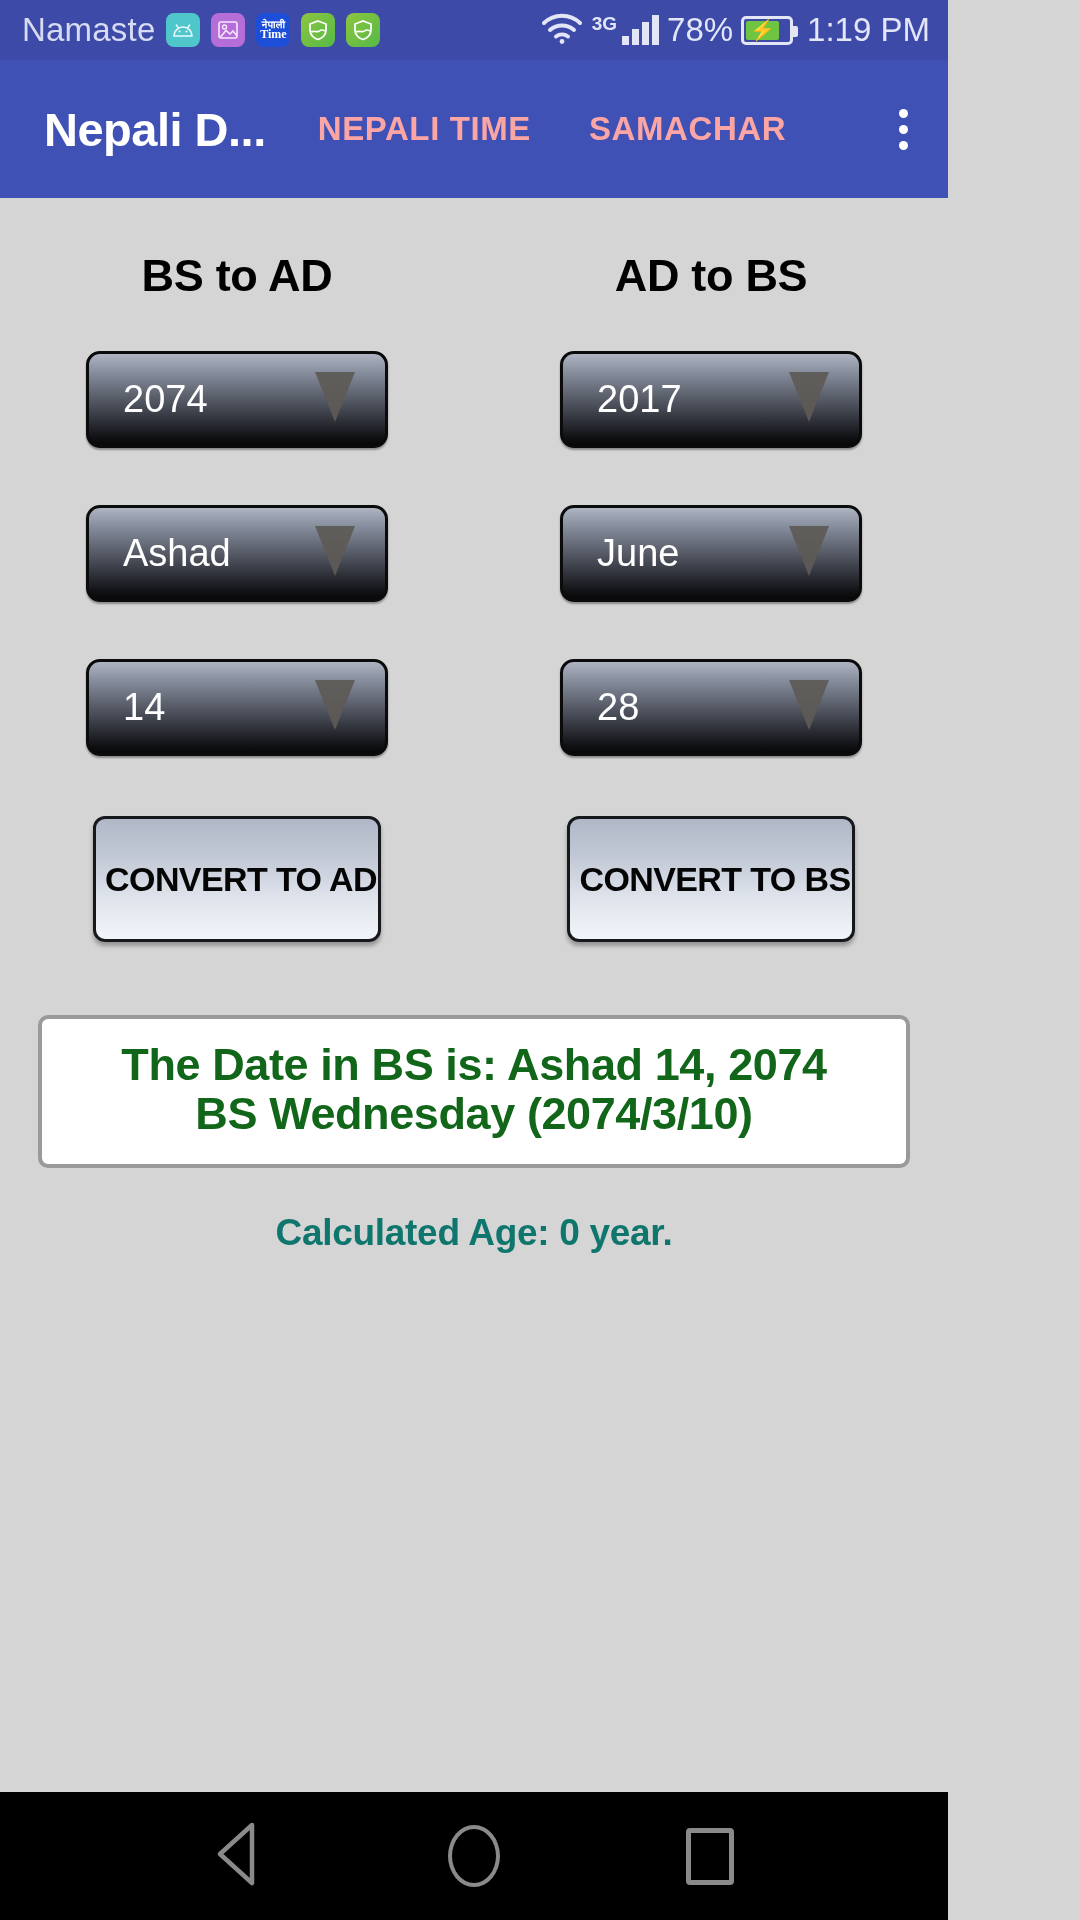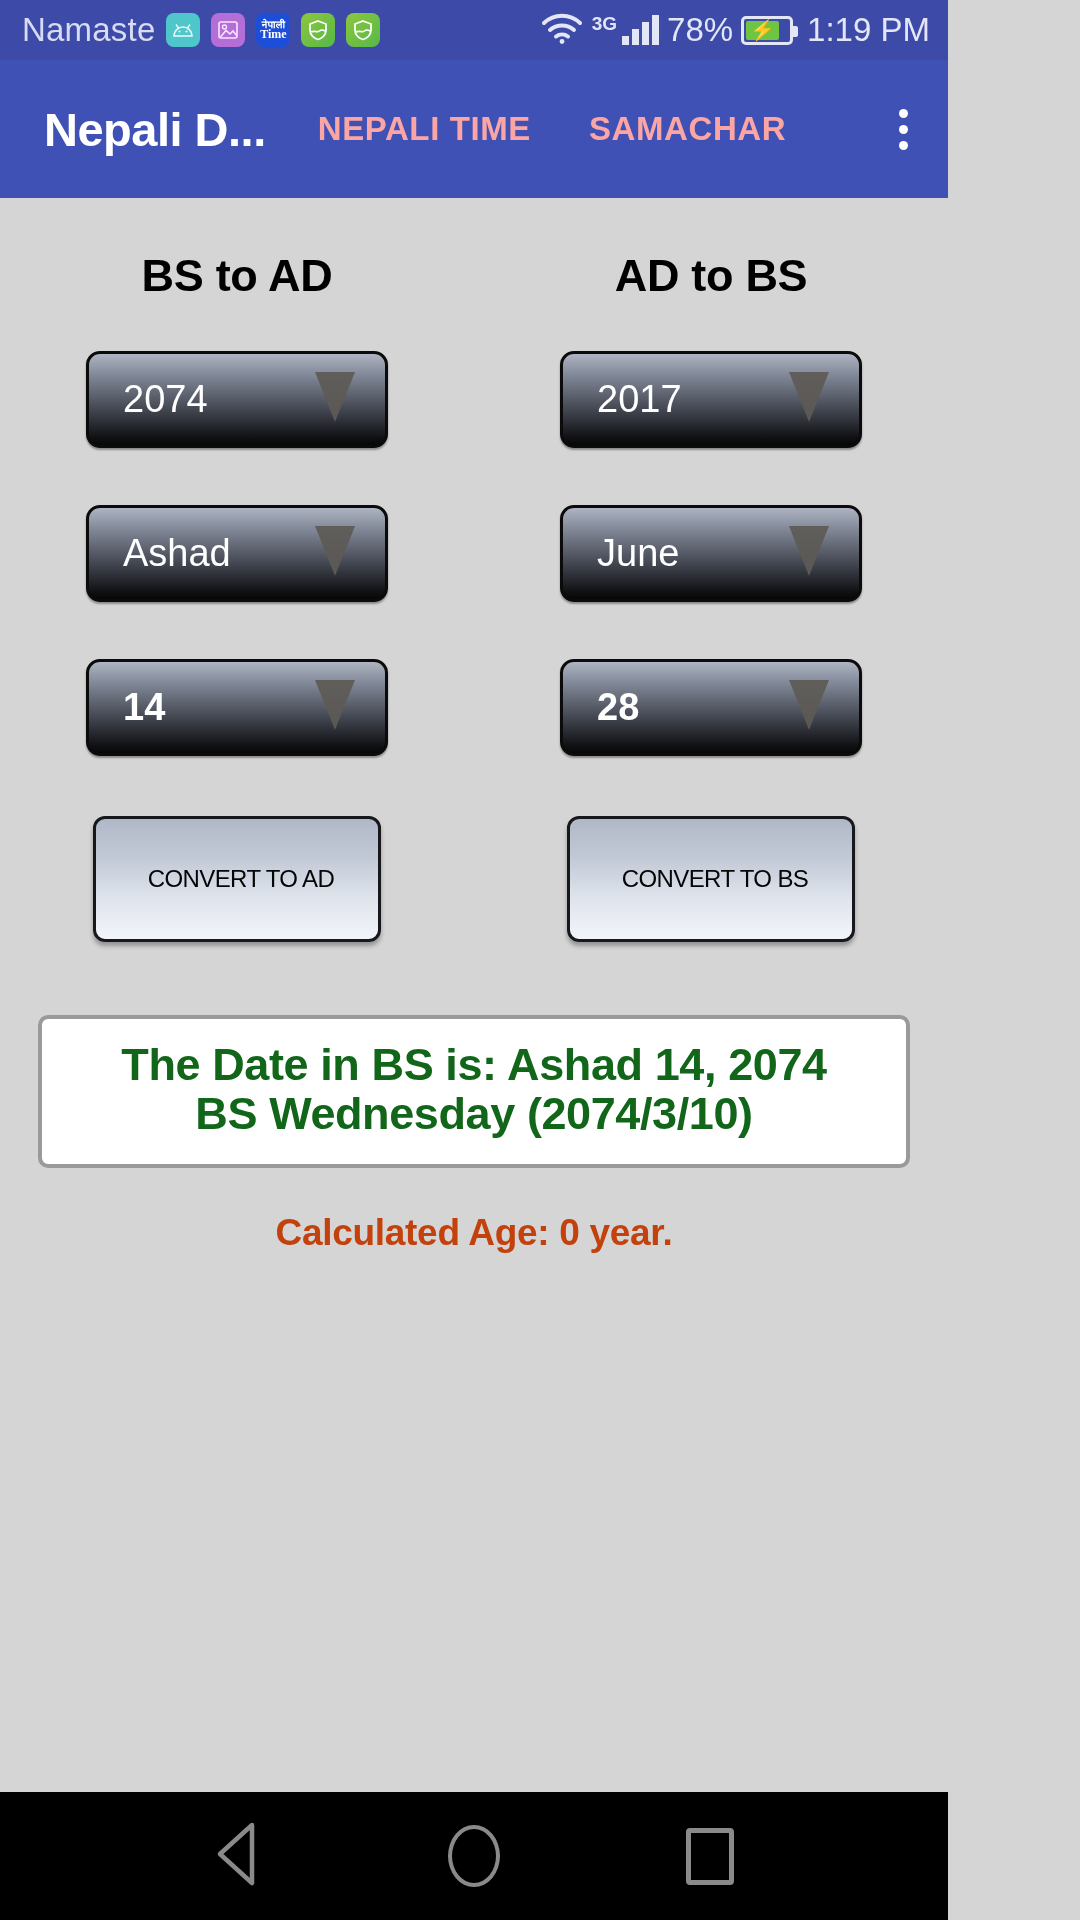--- a/index.html
+++ b/index.html
@@ -190,37 +190,37 @@
     right: 30px;
     top: 18px;
     width: 0; height: 0;
     border-left: 20px solid transparent;
     border-right: 20px solid transparent;
     border-top: 50px solid #5d5a56;
     opacity: 0.92;
   }
   
   .spinner.row2 { margin-top: 57px; }
-  .spinner.row3 { margin-top: 57px; font-weight: bold; }
+  .spinner.row3 { margin-top: 57px; }
 
   .convert-btn {
     width: 288px;
     height: 126px;
     margin-top: 60px;
     border-radius: 12px;
     border: 3px solid #16181c;
     background: linear-gradient(to bottom, #b0b7c6 0%, #c2c9d6 32%, #dfe4ec 66%, #f2f5fa 100%);
     display: flex;
     align-items: center;
     justify-content: center;
     box-shadow: 0 4px 4px rgba(0,0,0,0.3);
   }
   .convert-btn span {
-    font-size: 24px;
-    font-weight: normal;
+    font-size: 34px;
+    font-weight: bold;
     color: #050505;
     white-space: nowrap;
     letter-spacing: -0.6px;
     margin-left: 8px;
   }
 
   
   .result-box {
     margin: 73px 38px 0 38px;
     background: #ffffff;
@@ -235,21 +235,21 @@
     font-weight: bold;
     line-height: 1.08;
     letter-spacing: -0.4px;
   }
 
   .age-text {
     margin-top: 44px;
     text-align: center;
     font-size: 37px;
     font-weight: bold;
-    color: #c2410c;
+    color: #0f766e;
     letter-spacing: -0.3px;
   }
 
   
   .nav-bar {
     flex: 0 0 128px;
     background: #000000;
     display: flex;
     align-items: center;
     justify-content: space-around;

